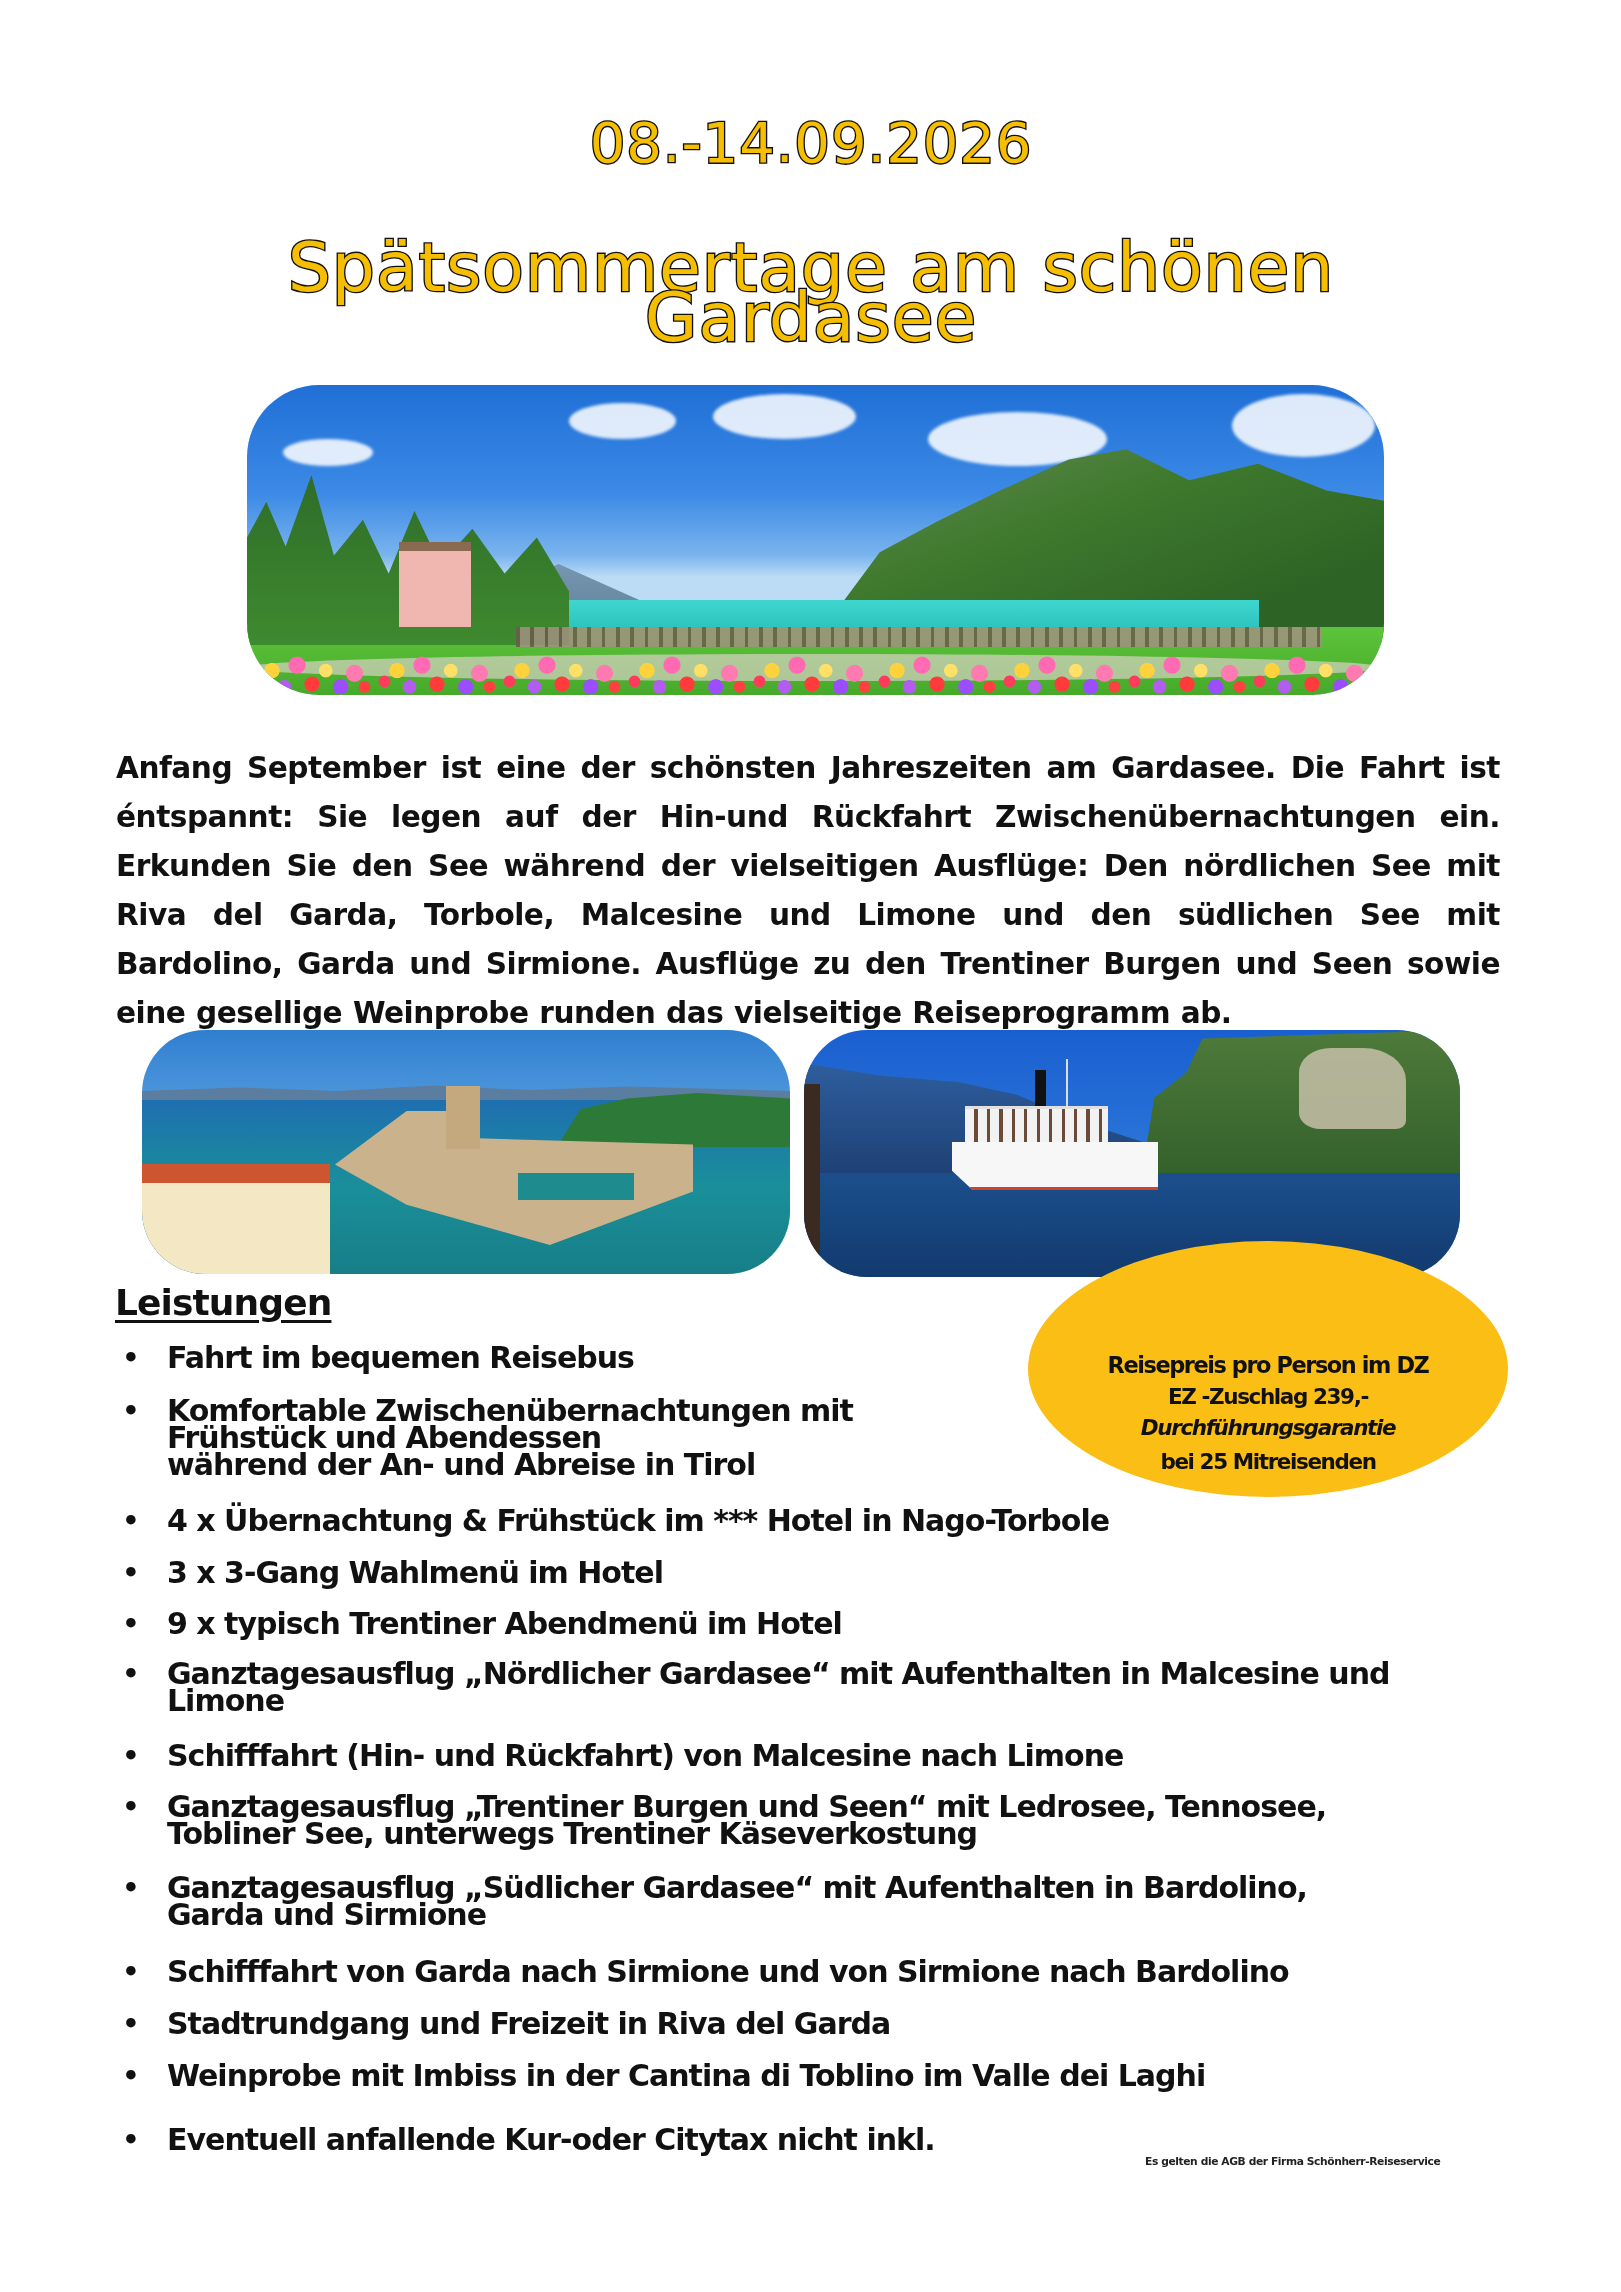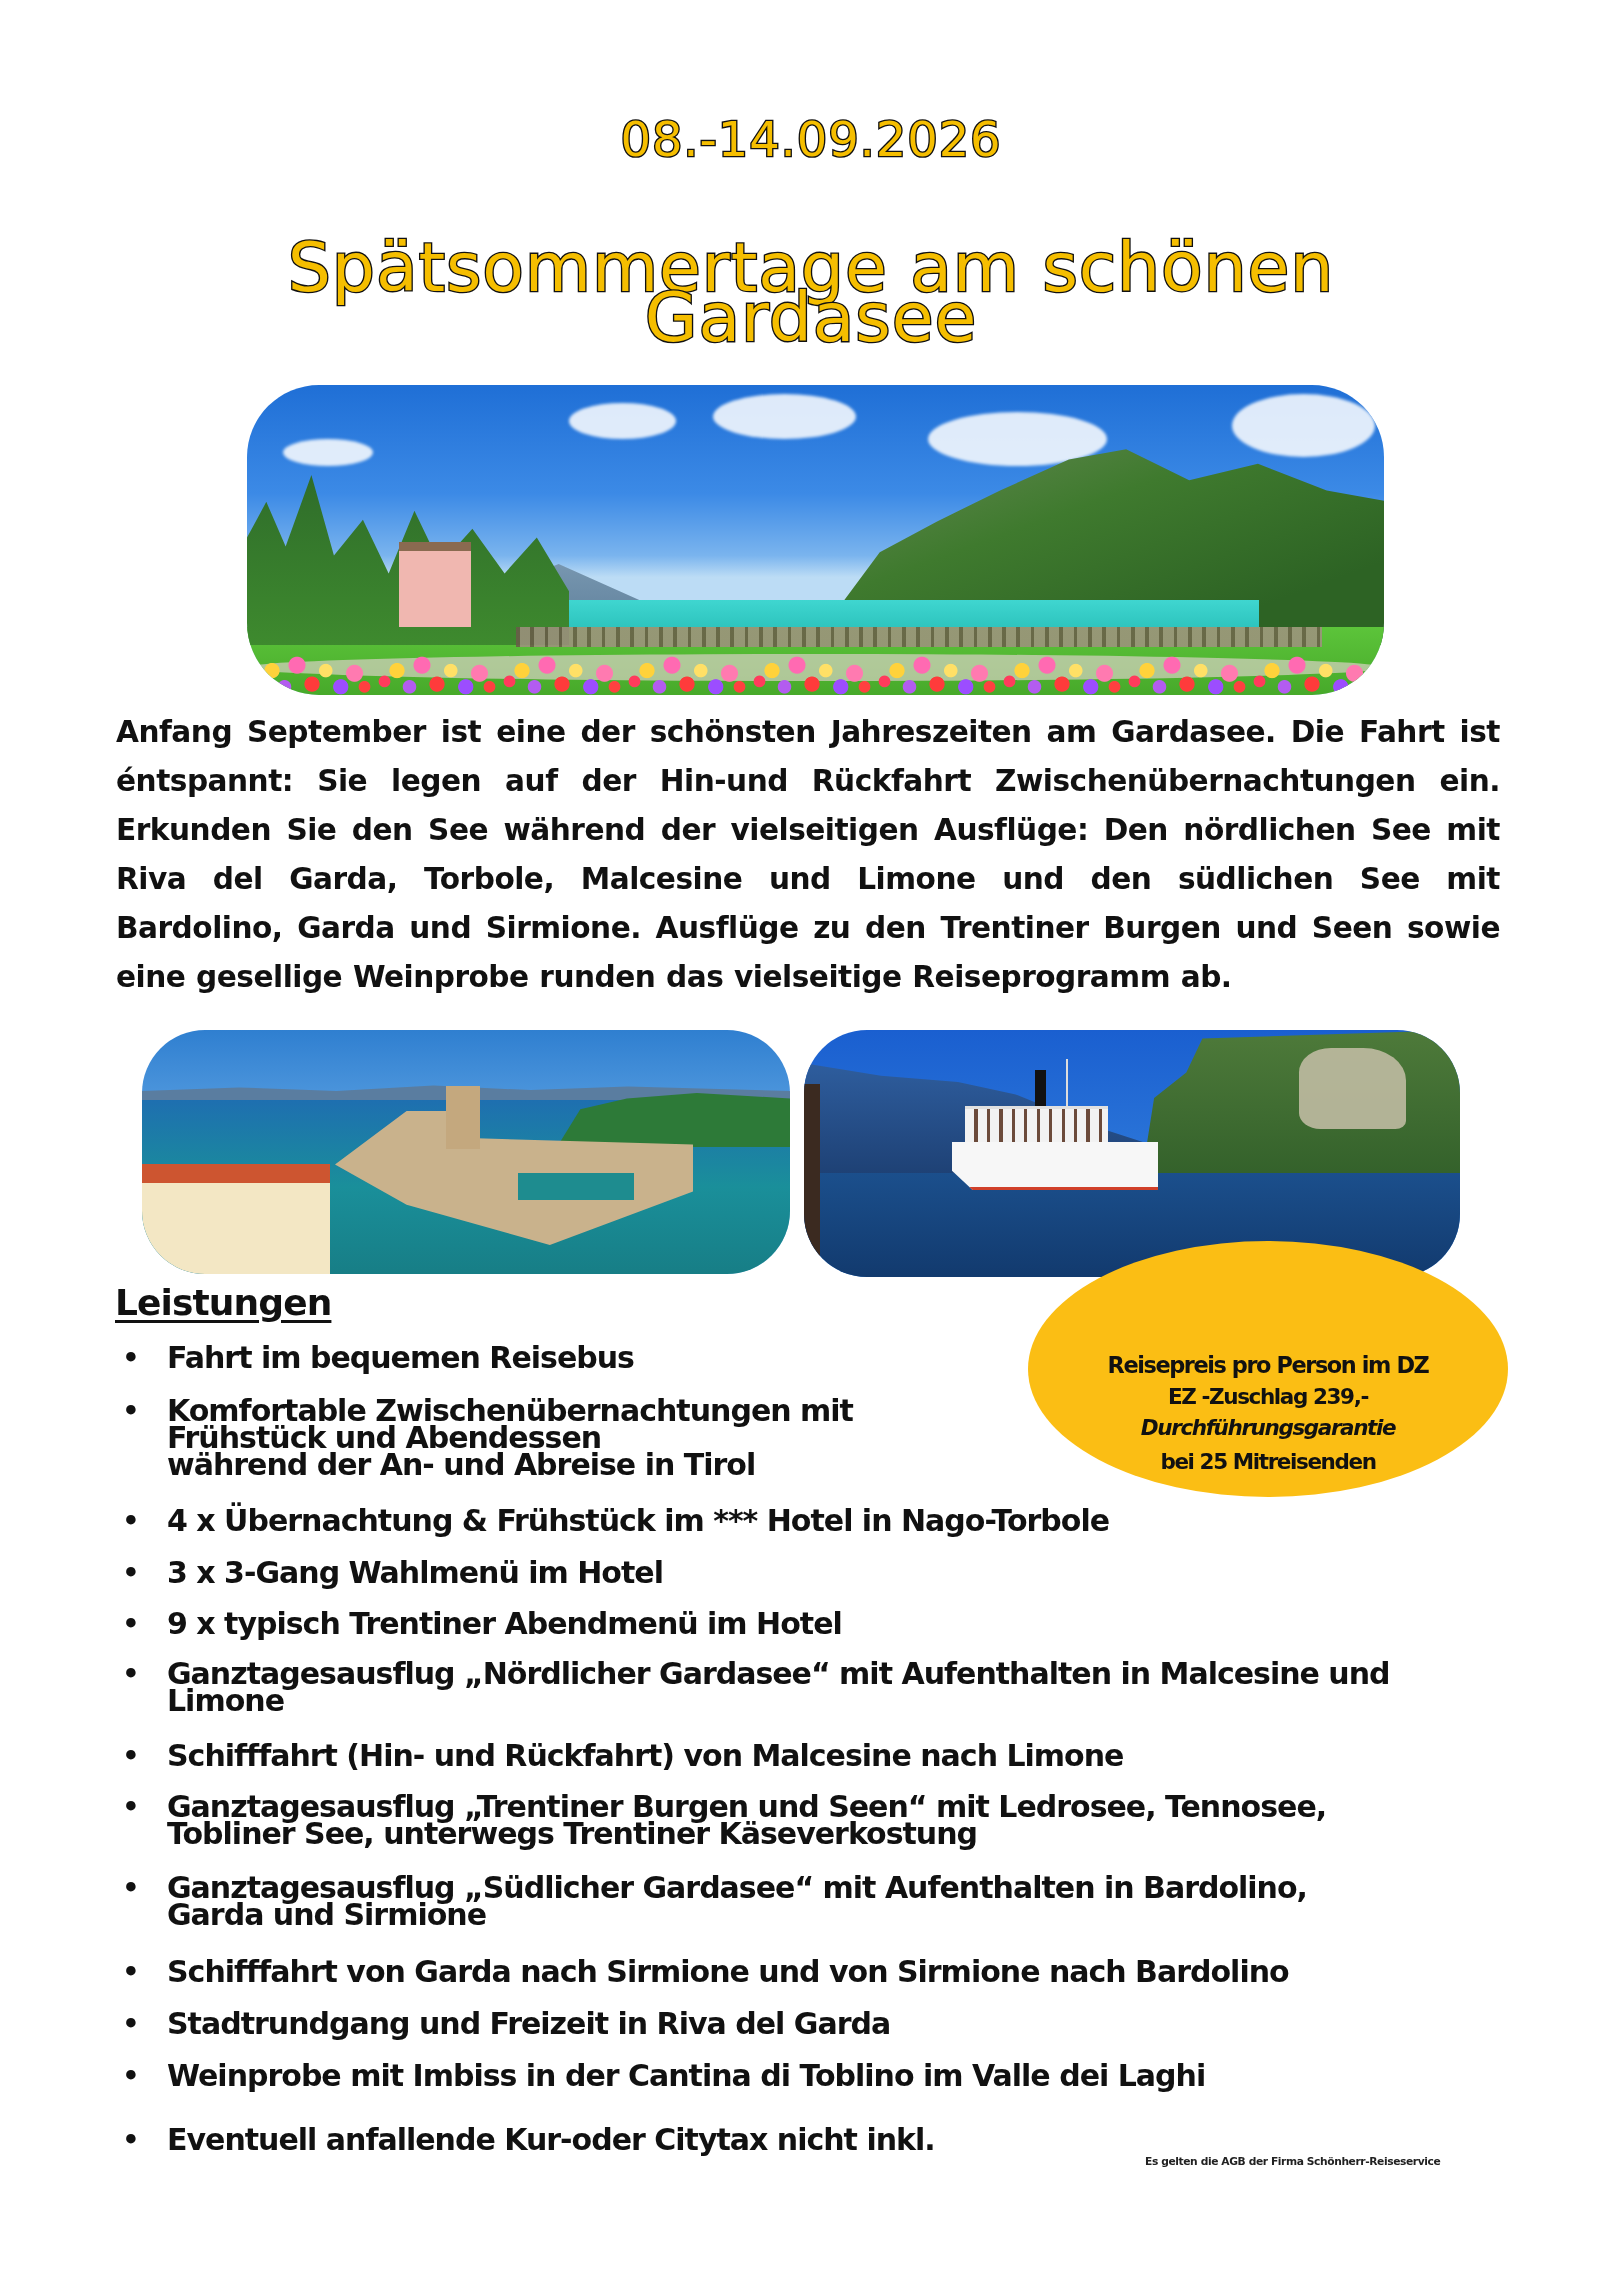--- a/index.html
+++ b/index.html
@@ -12,21 +12,21 @@
     position: absolute; left: 0; width: 1622px; text-align: center;
     font-family: "DejaVu Sans", sans-serif;
     color: #F5BE00;
     -webkit-text-stroke: 2.7px #111;
     paint-order: stroke fill;
     font-weight: normal;
     letter-spacing: 0.9px;
     line-height: 1;
     white-space: nowrap;
   }
-  #title-date { top: 115px; font-size: 48px; }
+  #title-date { top: 115px; font-size: 56px; }
   #title-line1 { top: 190px; font-size: 68px; margin-top: 44px; }
   #title-line2 { top: 284px; font-size: 68px; }
 
   .photo { position: absolute; overflow: hidden; border-radius: 63px; }
 
   
   #hero { left: 247px; top: 385px; width: 1137px; height: 310px; border-radius: 72px; }
   #hero .sky { position:absolute; inset:0; background: linear-gradient(180deg,#1f6fd6 0%,#3c8ae6 35%,#7ab4ee 55%,#bcdcf5 62%); }
   #hero .cloud { position:absolute; background: rgba(255,255,255,0.85); border-radius: 50%; filter: blur(1.8px); }
   #hero .mountain { position:absolute; right: 0; top: 54px; width: 573px; height: 206px;
@@ -81,21 +81,21 @@
   #ship .hull { position:absolute; left: 148px; top: 112px; width: 206px; height: 45px; background:#f7f7f7; border-bottom: 3.6px solid #d0402a;
        clip-path: polygon(0 0,100% 0,100% 100%,10% 100%,0 60%); }
   #ship .deck { position:absolute; left: 161px; top: 76px; width: 143px; height: 38px; background:#fafafa; border-top: 3.6px solid #e0e0e0;
        background-image: repeating-linear-gradient(90deg,#f2f2f2 0 9px,#6b4a3a 9px 12.5px); }
   #ship .funnel { position:absolute; left: 231px; top: 40px; width: 10.7px; height: 36px; background:#111; border-bottom: 7.2px solid #f2f2f2; }
   #ship .mast { position:absolute; left: 262px; top: 29px; width: 1.8px; height: 99px; background:#ddd; }
   #ship .post { position:absolute; left: 0; top: 54px; width: 16px; height: 179px; background:#3b2a20; }
 
   
   #description {
-    position: absolute; left: 116px; top: 708px; width: 1384px;
+    position: absolute; left: 116px; top: 744px; width: 1384px;
     font-family: "DejaVu Sans", sans-serif; font-weight: bold;
     font-size: 29.6px; line-height: 49px; text-align: justify; margin: 0;
     letter-spacing: -0.5px; word-spacing: 0.9px;
   }
 
   
   #price-badge {
     position: absolute; left: 1028px; top: 1241px; width: 480px; height: 256px;
     background: #FBBE14; border-radius: 50%;
     text-align: center;

